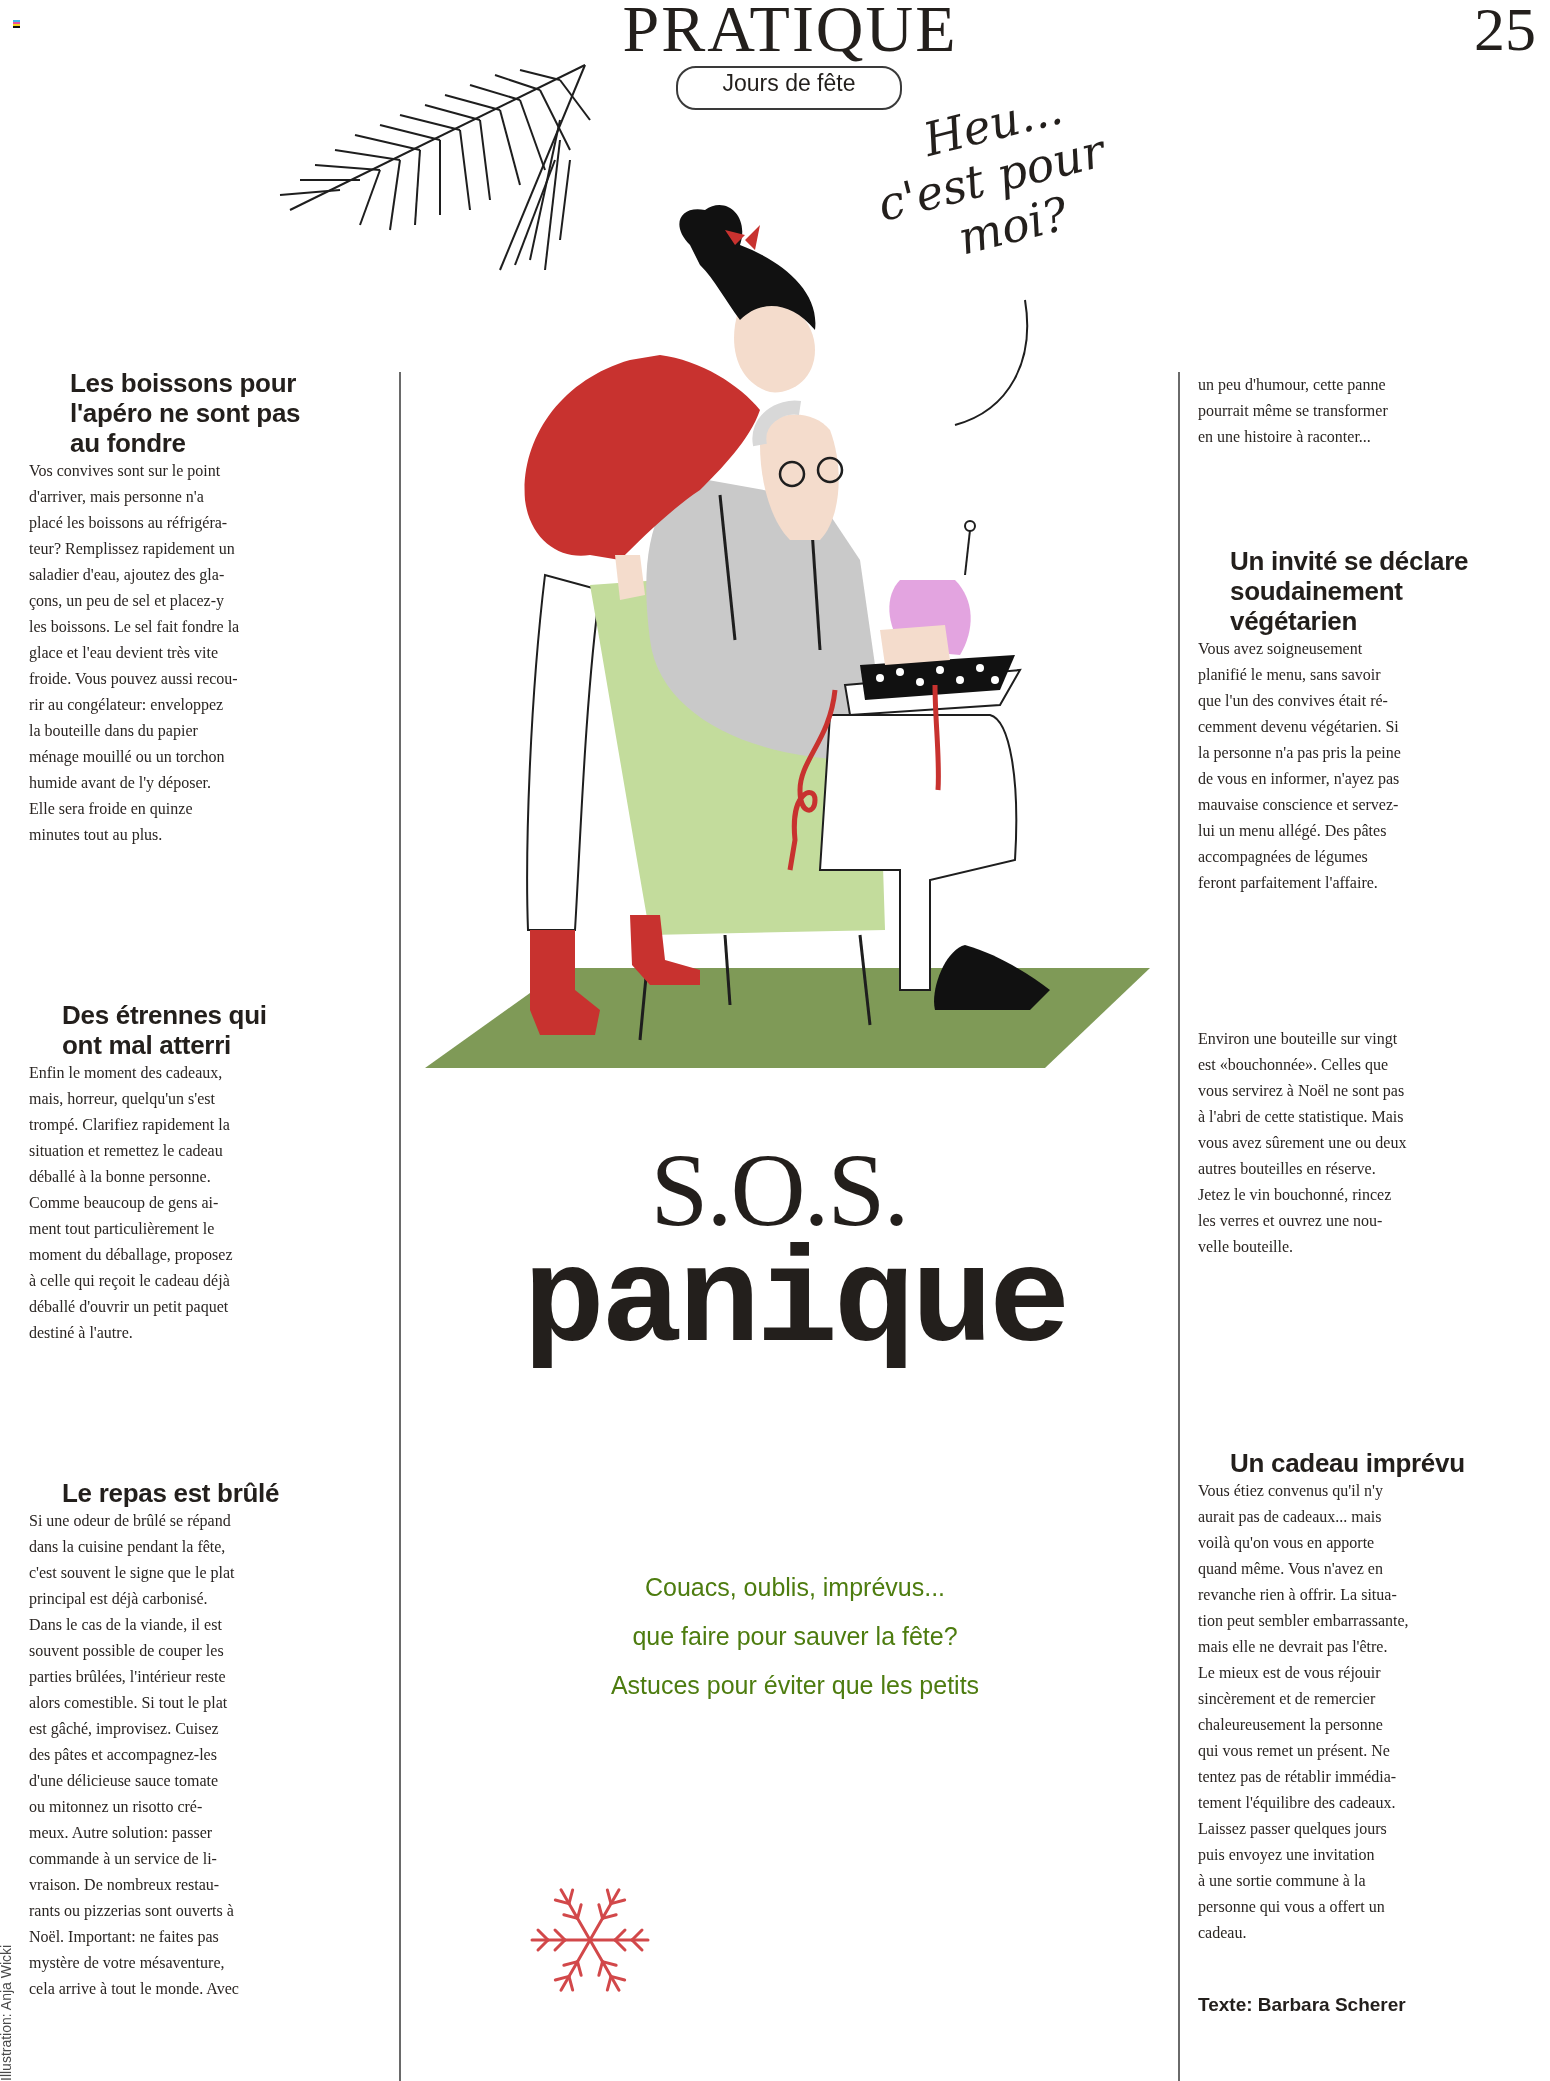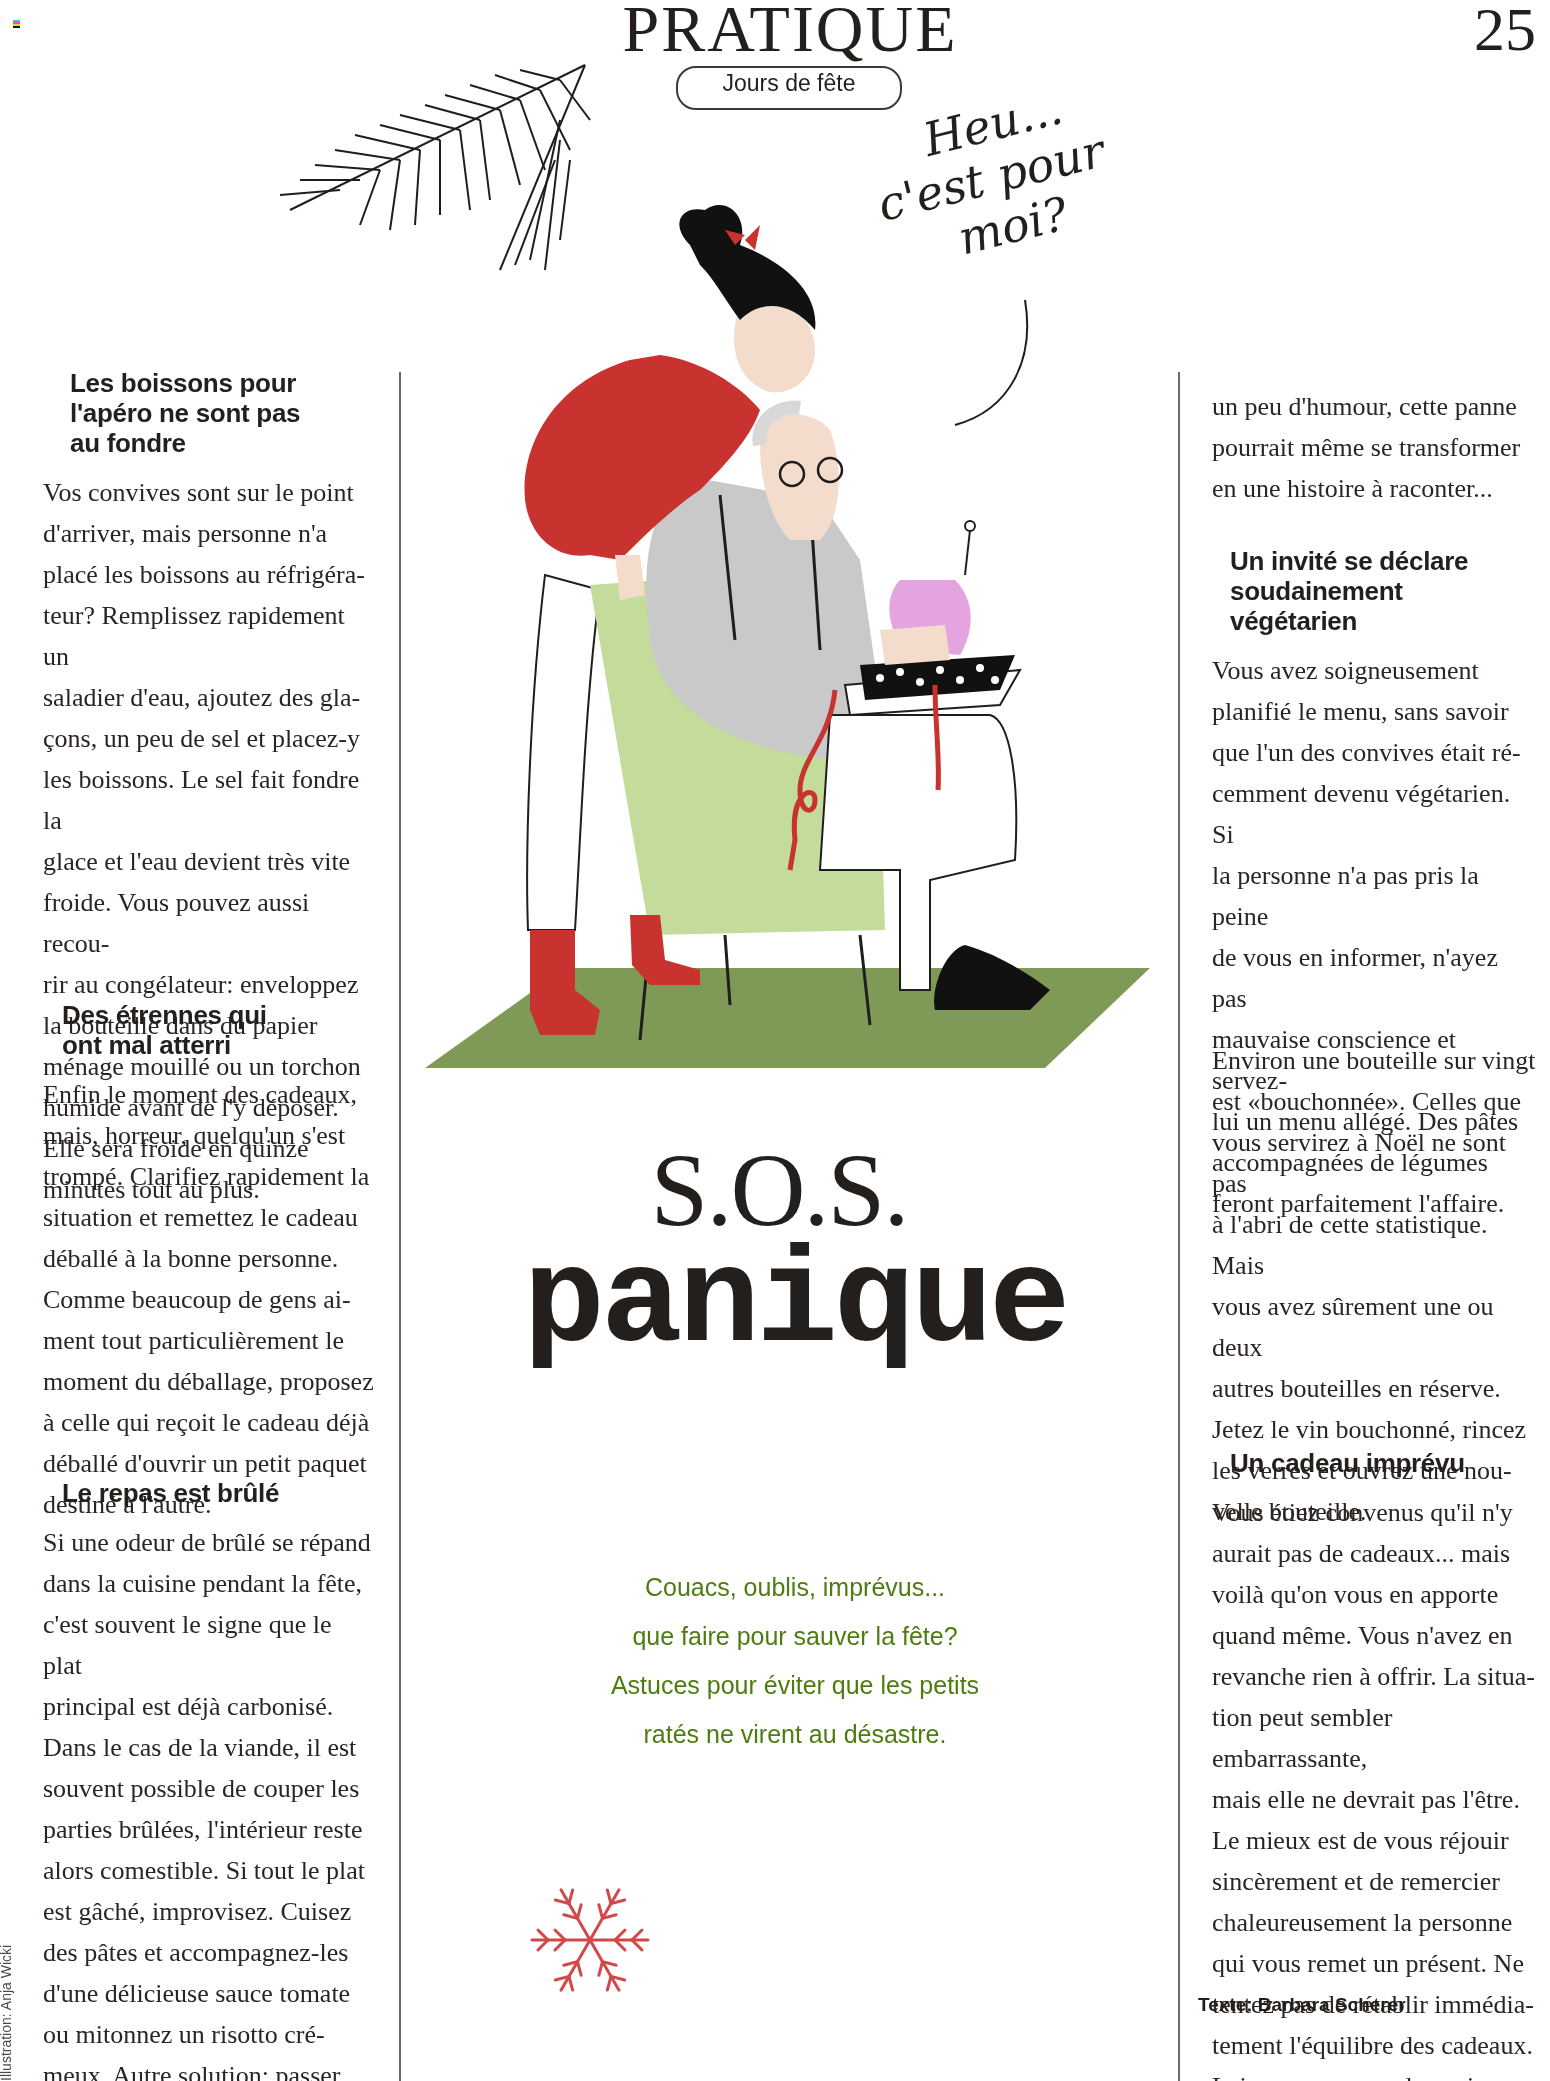--- a/index.html
+++ b/index.html
@@ -14,21 +14,21 @@
   .pill { position:absolute; left:676px; top:66px; width:226px; height:44px; border:2px solid #3a3a3a; border-radius:20px;
     box-sizing:border-box; text-align:center; font-family:"Liberation Sans", sans-serif; font-size:23px; line-height:31px; color:#231f1c; }
 
   .divider { position:absolute; width:2px; background:#6a6a6a; }
 
   .col { position:absolute; }
   .col.left { left:29px; width:360px; }
   .col.right { left:1198px; width:352px; }
   .art { position:absolute; }
   .art h3 { margin:0; font-family:"Liberation Sans", sans-serif; font-weight:bold; font-size:26px; line-height:30px; color:#231f1c; letter-spacing:-0.3px; }
-  .art p { margin:14px; font-family:"Liberation Serif", serif; font-size:26px; line-height:41px; color:#2a2522; white-space:pre-line; }
+  .art p { margin:0; font-family:"Liberation Serif", serif; font-size:16px; line-height:26px; color:#2a2522; white-space:pre-line; }
 
   .illus { position:absolute; left:250px; top:55px; width:920px; height:1030px; }
 
   .speech { position:absolute; left:860px; top:130px; width:290px; height:170px; font-family:"DejaVu Serif", serif; font-style:italic; font-size:46px; color:#231f1c; line-height:52px; transform:rotate(-14deg); transform-origin:left top; }
   .speech span { display:block; }
 
   .headline-sos { position:absolute; left:404px; top:1135px; width:750px; text-align:center;
     font-family:"Liberation Serif", serif; font-size:104px; line-height:110px; color:#231f1c; letter-spacing:-2px; }
   .headline-main { position:absolute; left:420px; top:1245px; width:750px; text-align:center;
     font-family:Liberation Mono, monospace; font-weight:bold; font-size:136px; line-height:118px; color:#231f1c; letter-spacing:-4px; }
@@ -159,21 +159,20 @@
 </div>
 
 <div class="headline-sos">S.O.S.</div>
 <h1 class="headline-main" style="margin:0;">
   <span>panique</span>
 </h1>
 <div class="subtitle">
   <span>Couacs, oublis, imprévus...</span>
   <span>que faire pour sauver la fête?</span>
   <span>Astuces pour éviter que les petits</span>
-  <span>ratés ne virent au désastre.</span>
 </div>
 
 <svg class="snowflake" viewBox="-60 -55 120 110" xmlns="http://www.w3.org/2000/svg">
   <g stroke="#d2484a" stroke-width="3" fill="none" stroke-linecap="round">
     <g id="arm">
         <line x1="0" y1="0" x2="58" y2="0"></line>
         <line x1="25" y1="0" x2="35" y2="-10"></line>
         <line x1="25" y1="0" x2="35" y2="10"></line>
         <line x1="42" y1="0" x2="52" y2="-10"></line>
         <line x1="42" y1="0" x2="52" y2="10"></line>

